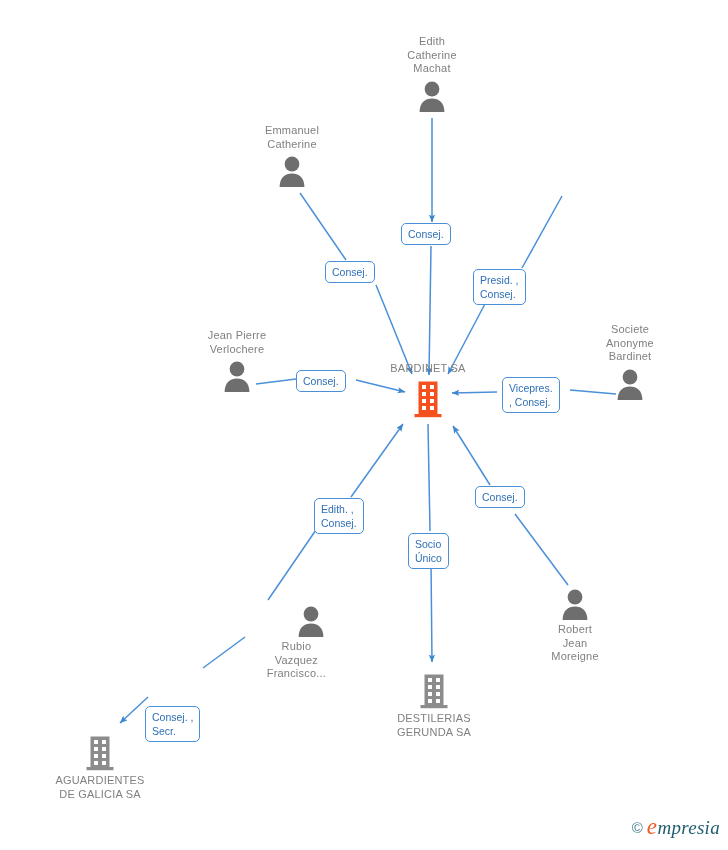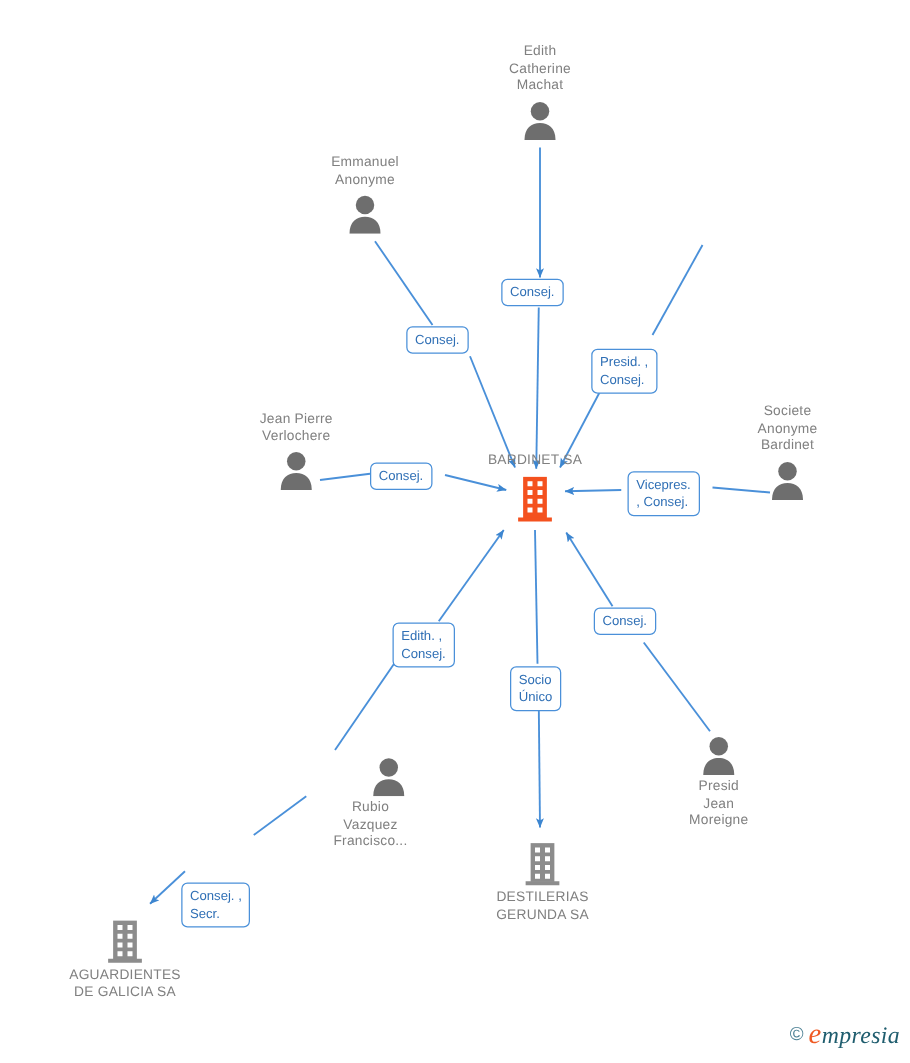--- a/index.html
+++ b/index.html
@@ -136,21 +136,21 @@
 
       <path d="M 245,637 L 203,668" marker-end="none"></path>
       <path d="M 148,697 L 120,723"></path>
     </g>
   </svg>
 
   <div class="chip" style="left:401px; top:223px;">Consej.</div>
 
   <div class="chip" style="left:325px; top:261px;">Consej.</div>
 
-  <div class="chip" style="left:473px; top:269px;margin-top:10px;">Presid. ,
+  <div class="chip" style="left:473px; top:269px;">Presid. ,
 Consej.</div>
 
   <div class="chip" style="left:296px; top:370px;">Consej.</div>
 
   <div class="chip" style="left:502px; top:377px;">Vicepres.
 , Consej.</div>
 
   <div class="chip" style="left:314px; top:498px;">Edith. ,
 Consej.</div>
 
@@ -169,21 +169,21 @@
     <span class="glyph">
       <svg width="30" height="32" viewBox="0 0 30 32" xmlns="http://www.w3.org/2000/svg">
         <circle cx="15" cy="9" r="7.4" fill="#6e6e6e"></circle>
         <path d="M2.6,32 C2.6,22.4 8.2,18.4 15,18.4 C21.8,18.4 27.4,22.4 27.4,32 Z" fill="#6e6e6e"></path>
       </svg>
     </span>
   </div>
 
   <div class="node label-above" style="left:292px; top:124px;">
     <span class="label">Emmanuel
-Anonyme</span>
+Catherine</span>
     <span class="glyph">
       <svg width="30" height="32" viewBox="0 0 30 32" xmlns="http://www.w3.org/2000/svg">
         <circle cx="15" cy="9" r="7.4" fill="#6e6e6e"></circle>
         <path d="M2.6,32 C2.6,22.4 8.2,18.4 15,18.4 C21.8,18.4 27.4,22.4 27.4,32 Z" fill="#6e6e6e"></path>
       </svg>
     </span>
   </div>
 
 
   <div class="node label-above" style="left:237px; top:329px;">
@@ -241,21 +241,21 @@
 Francisco...</span>
   </div>
 
   <div class="node label-below" style="left:575px; top:588px;">
     <span class="glyph">
       <svg width="30" height="32" viewBox="0 0 30 32" xmlns="http://www.w3.org/2000/svg">
         <circle cx="15" cy="9" r="7.4" fill="#6e6e6e"></circle>
         <path d="M2.6,32 C2.6,22.4 8.2,18.4 15,18.4 C21.8,18.4 27.4,22.4 27.4,32 Z" fill="#6e6e6e"></path>
       </svg>
     </span>
-    <span class="label">Presid
+    <span class="label">Robert
 Jean
 Moreigne</span>
   </div>
 
   <div class="node label-below" style="left:434px; top:673px;">
     <span class="glyph">
       <svg width="30" height="36" viewBox="0 0 30 36" xmlns="http://www.w3.org/2000/svg">
         <rect x="5.5" y="1.5" width="19" height="31" fill="#8c8c8c"></rect>
         <rect x="1.5" y="32" width="27" height="3.2" fill="#8c8c8c"></rect>
         <g fill="#ffffff">

